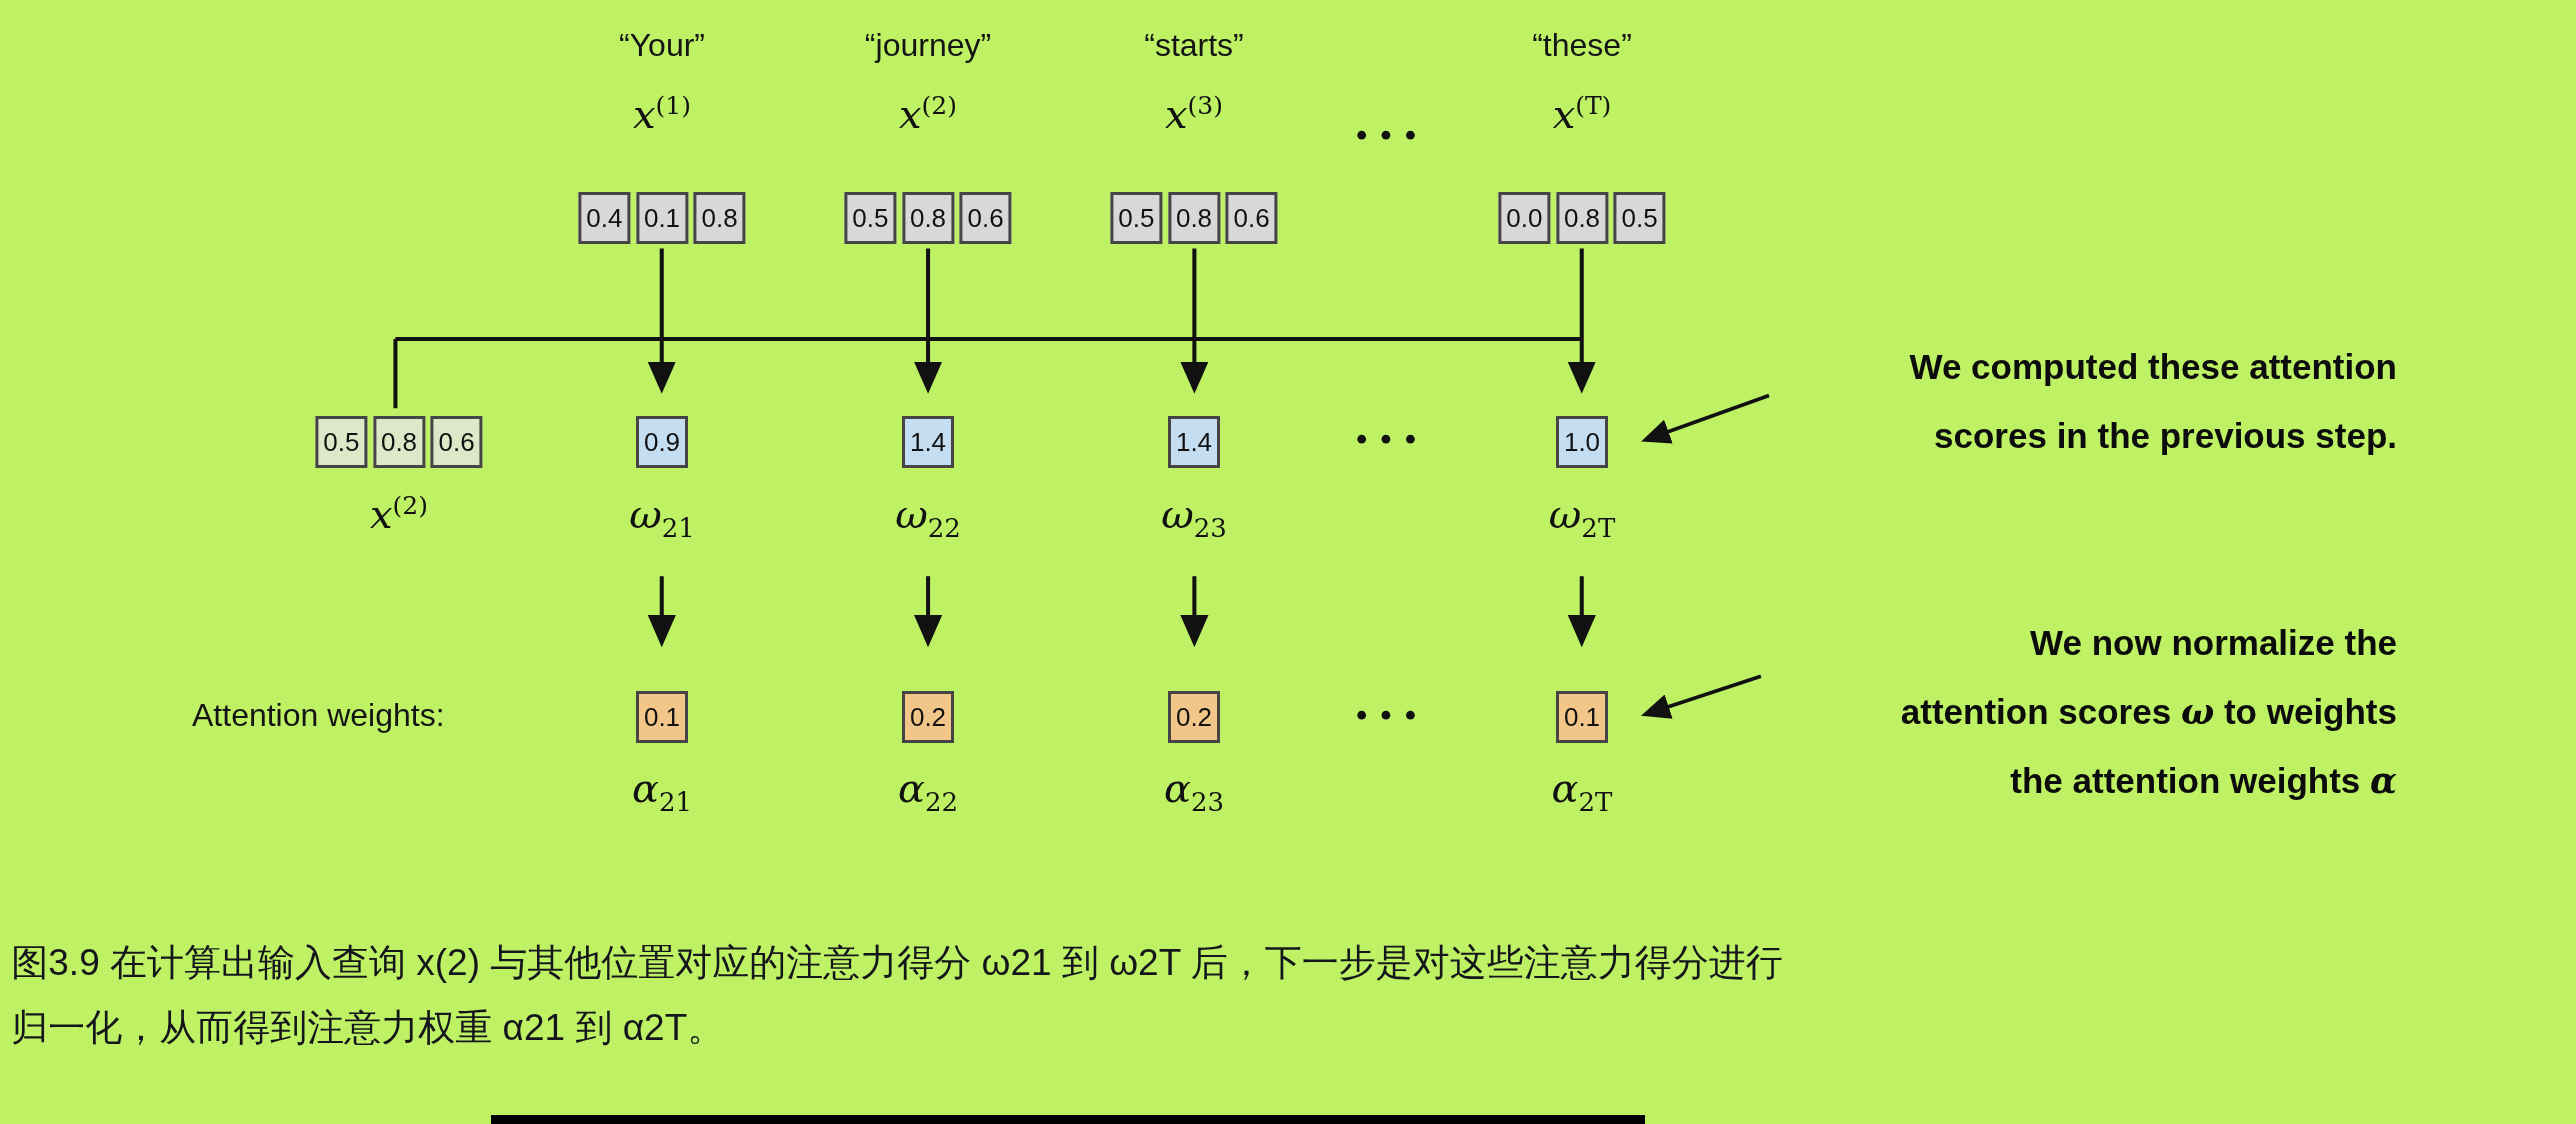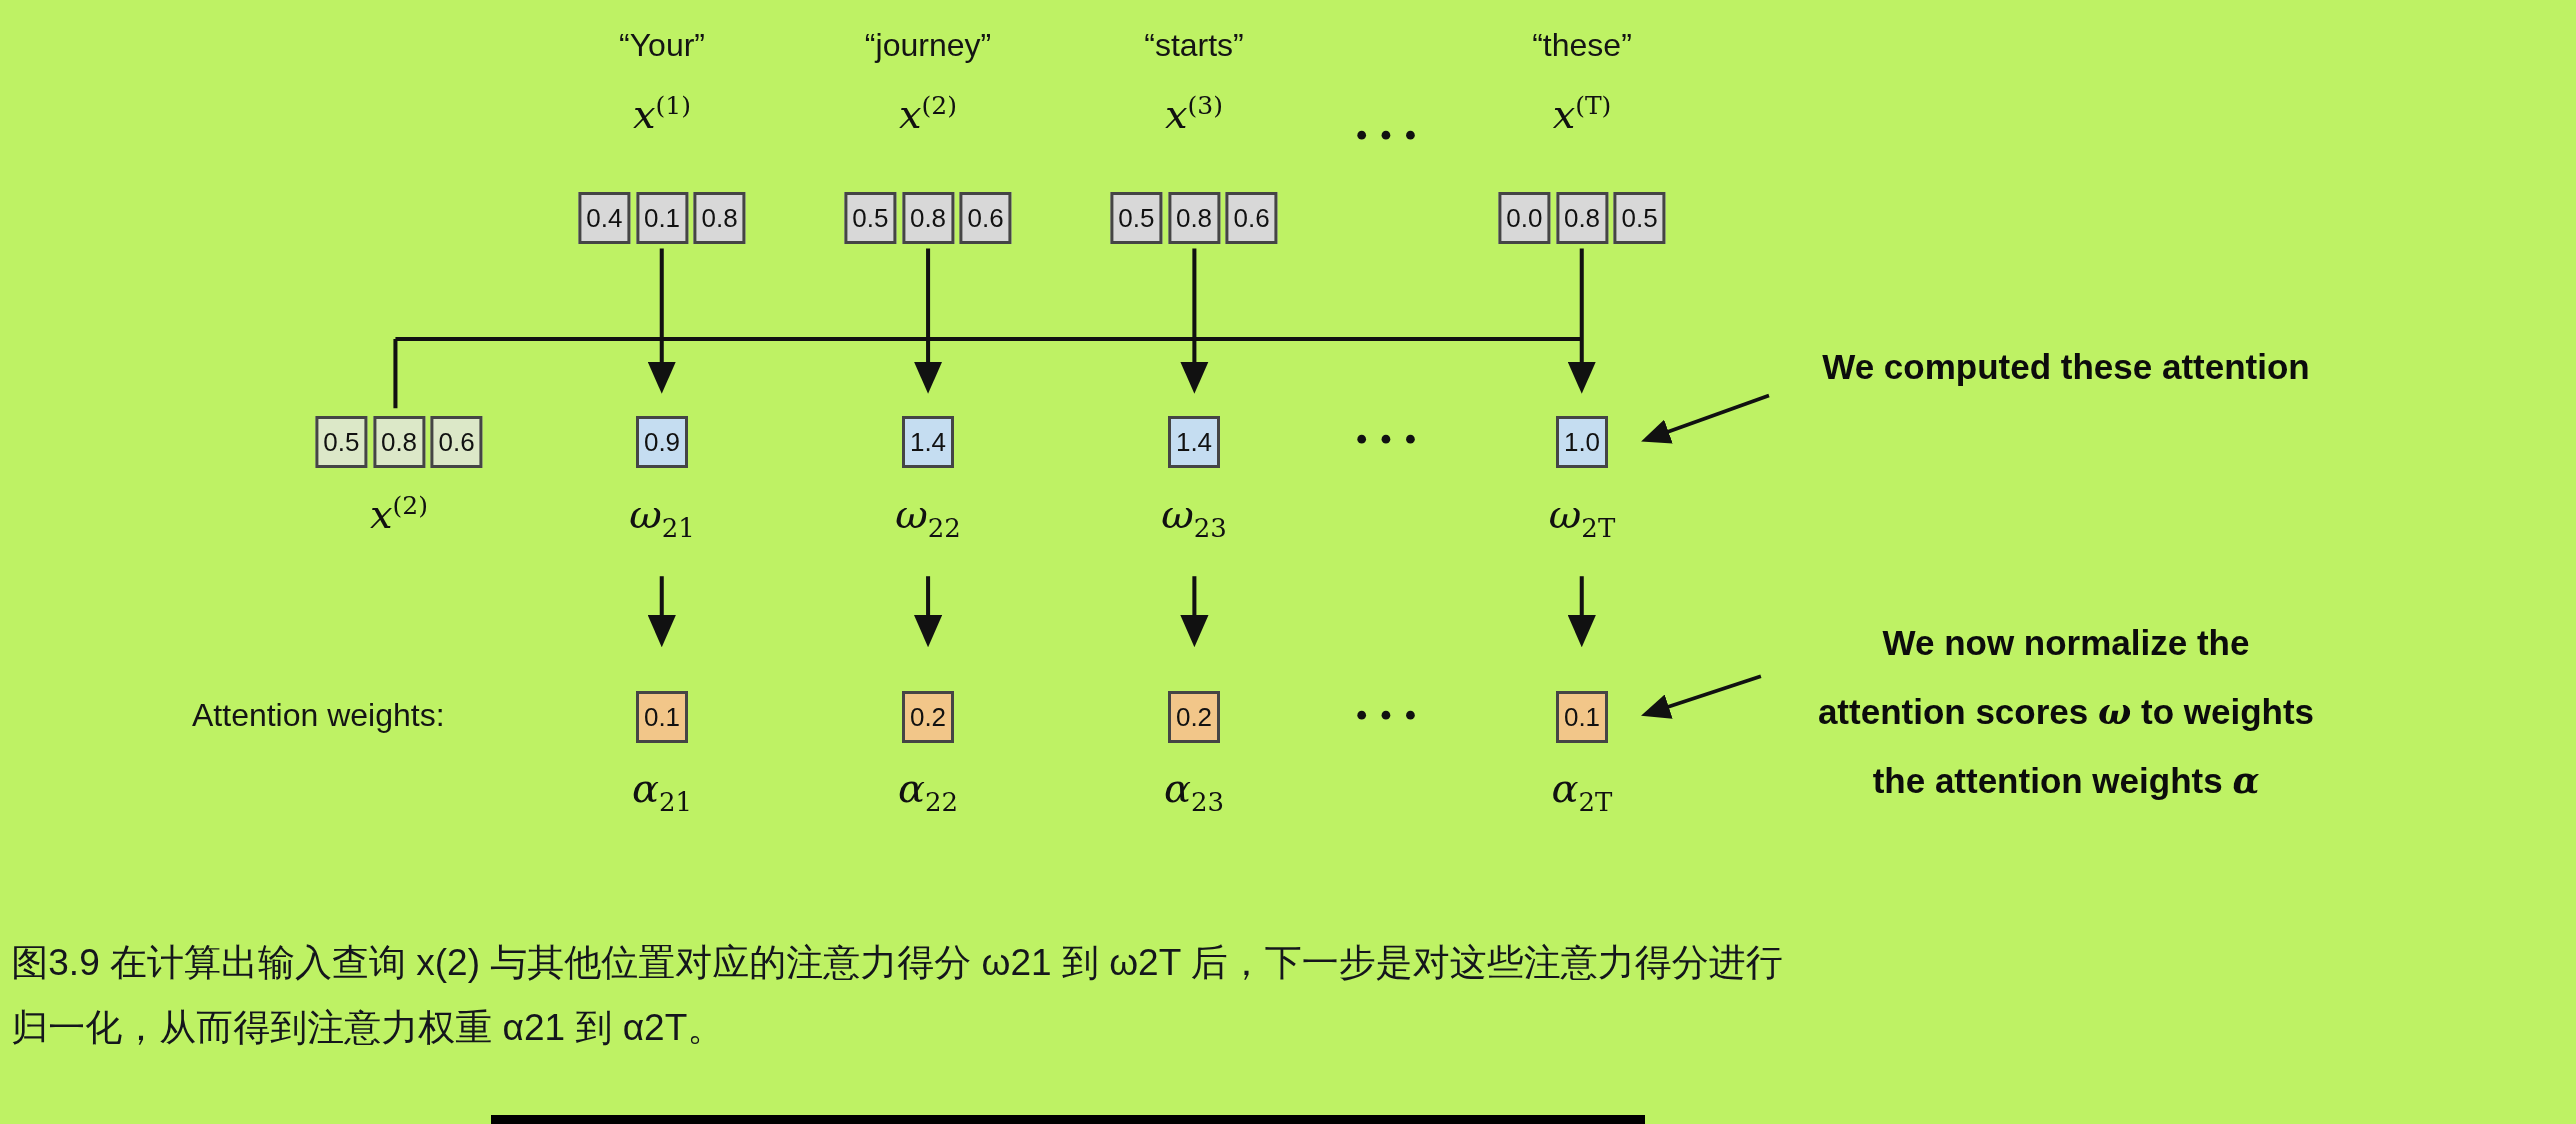--- a/index.html
+++ b/index.html
@@ -37,21 +37,21 @@
   .wlab { top:765px; }
 
   .qembed { top:416px; }
   .q-var  { top:491px; }
 
   .dots { position:absolute; transform:translateX(-50%); font-family:"DejaVu Serif",serif;
           font-weight:bold; font-size:47px; letter-spacing:8px; color:#111; }
 
   .aw-label { position:absolute; left:192px; top:697px; font-size:32px; color:#141414; white-space:nowrap;text-align:right; }
 
-  .ann { position:absolute; width:662px; text-align:center; font-weight:bold;
+  .ann { position:absolute; width:662px; text-align:right; font-weight:bold;
          font-size:35px; line-height:69px; color:#0c0c0c; }
   .ann .sym2 { font-family:"DejaVu Serif",serif; font-style:italic; }
 
   .caption { position:absolute; left:11.3px; top:930px; font-size:37px; line-height:65px;
              color:#14161c; white-space:nowrap; }
 
   .bottom-bar { position:absolute; left:491px; top:1115px; width:1154px; height:9.7px; background:#000; }
 </style>
 </head>
 <body>
@@ -143,20 +143,21 @@
   </div>
 
   <div class="dots" style="left:1390px; top:95px;">...</div>
   <div class="dots" style="left:1390px; top:399px;">...</div>
   <div class="dots" style="left:1390px; top:675px;">...</div>
 
   <div class="aw-label">Attention weights:</div>
 
   <div class="ann" style="left:1735px; top:332px;">
     <div>We computed these attention</div>
+    <div>scores in the previous step.</div>
   </div>
 
   <div class="ann" style="left:1735px; top:608px;">
     <div>We now normalize the</div>
     <div><span>attention scores </span><span class="sym2">ω</span><span> to weights</span></div>
     <div><span>the attention weights </span><span class="sym2">α</span></div>
   </div>
 
   <div class="caption">
     <div>图3.9 在计算出输入查询 x(2) 与其他位置对应的注意力得分 ω21 到 ω2T 后，下一步是对这些注意力得分进行</div>

